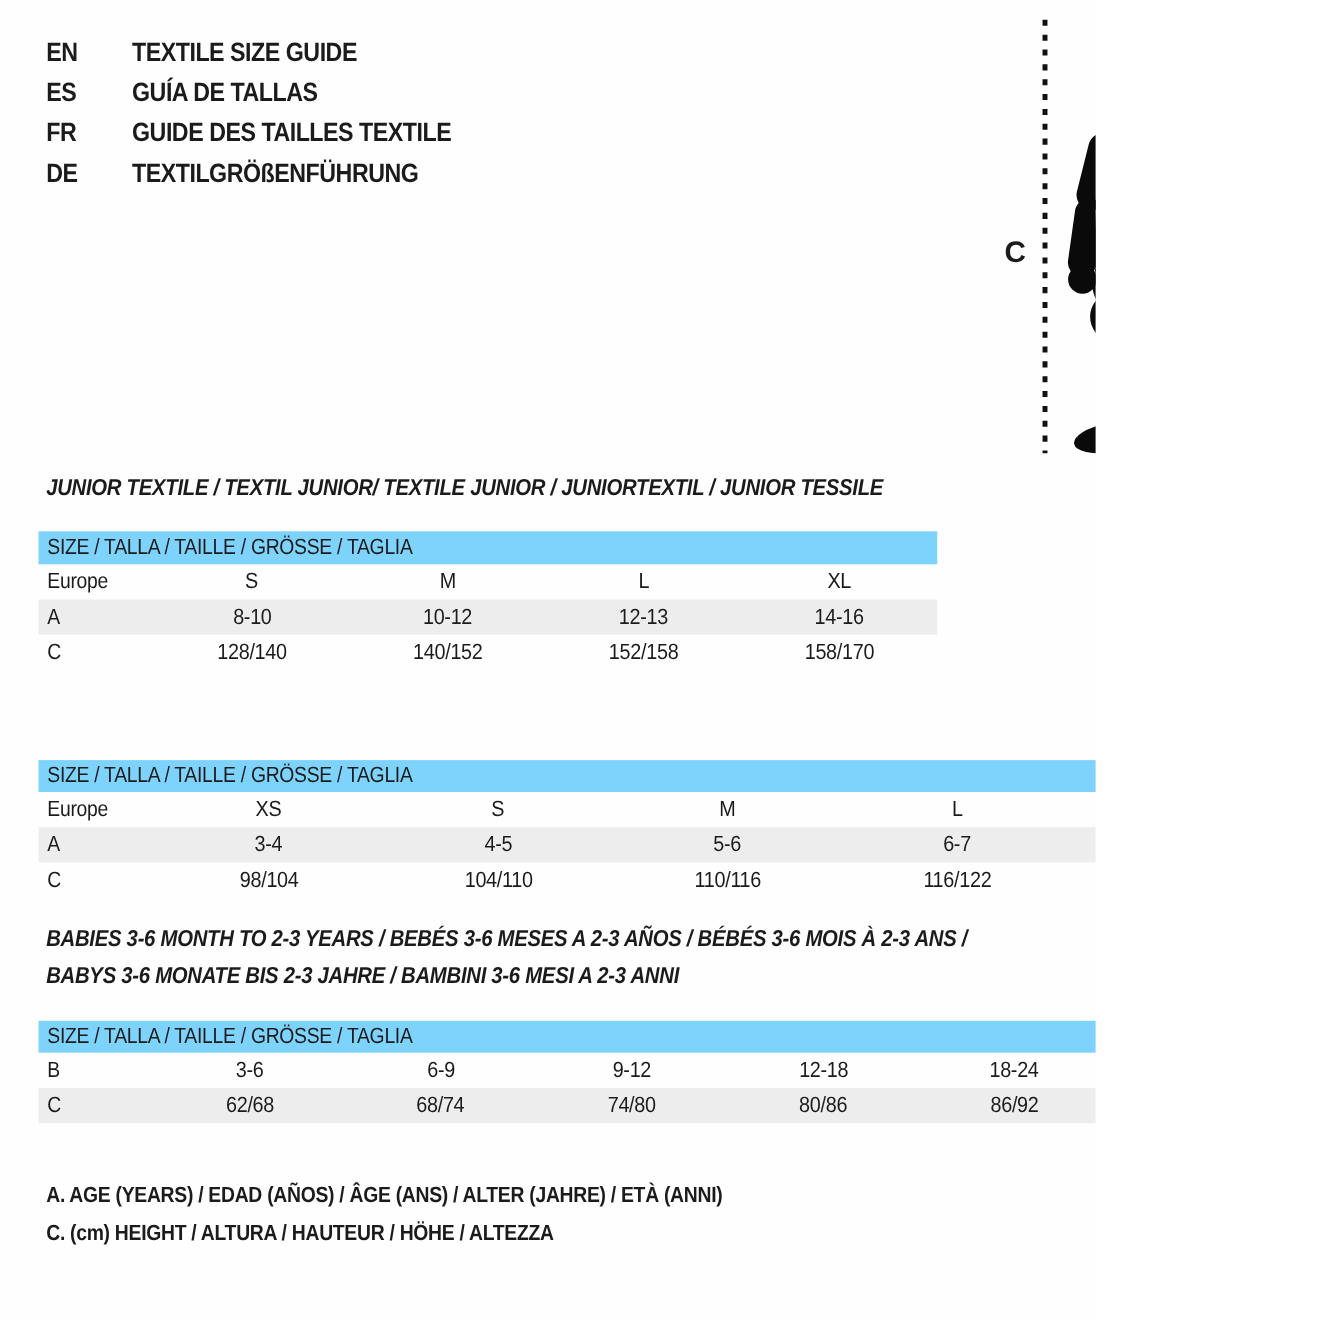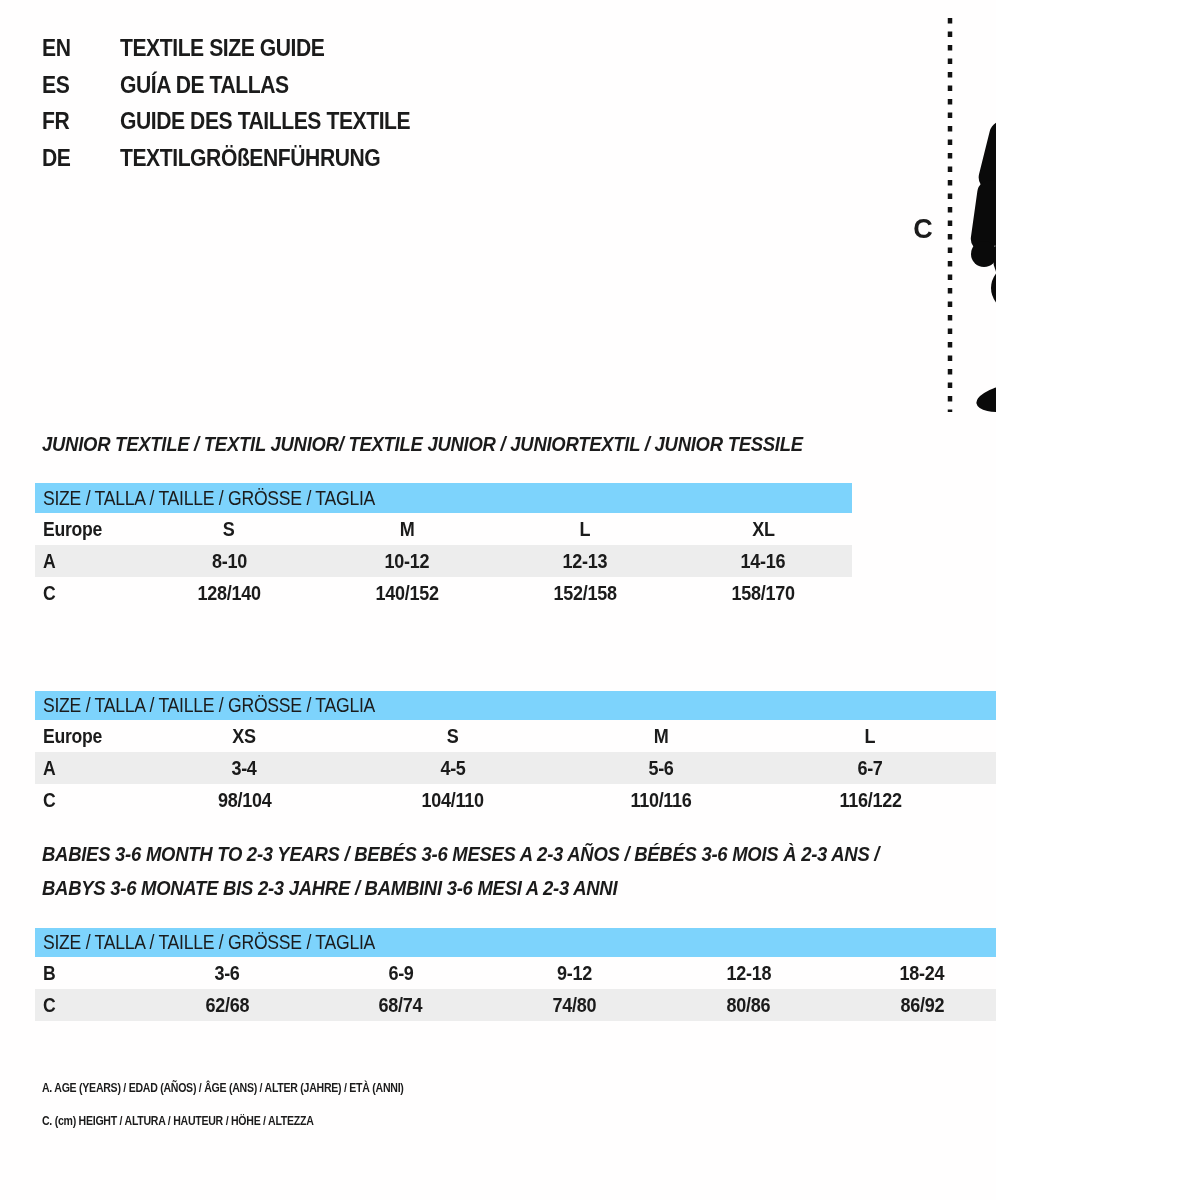--- a/index.html
+++ b/index.html
@@ -25,28 +25,28 @@
              font-size:27px; font-weight:700; }
 
   
   .sec-title { position:absolute; font-size:21px; font-weight:700; letter-spacing:-0.3px; white-space:nowrap;font-style:italic; }
   .sub { font-size:14px; vertical-align:-4px; }
 
   
   .size-table { position:absolute; }
   .t-head { height:30px; background:#7dd3fc; display:flex; align-items:center;
             padding-left:8px; font-size:20px; letter-spacing:-0.3px; }
-  .t-row { height:32px; display:flex; align-items:center; font-size:20px; letter-spacing:-0.3px;font-weight:bold; }
+  .t-row { height:32px; display:flex; align-items:center; font-size:20px; letter-spacing:-0.3px; }
   .t-row.shaded { background:#ededed; }
   .t-label { flex:0 0 105px; padding-left:8px; }
   .t-cell { flex:1 1 0; text-align:center; }
 
   
   .legend { position:absolute; left:42px; top:1071px; }
-  .legend-line { height:33.5px; display:flex; align-items:center; font-size:12px; font-weight:700; letter-spacing:-0.3px; }
+  .legend-line { height:33.5px; display:flex; align-items:center; font-size:20px; font-weight:700; letter-spacing:-0.3px; }
 </style>
 </head>
 <body>
 
 <div class="canvas">
 
   <div class="lang-list">
     <div class="lang-row">
       <span class="lang-code"><span class="cxl">EN</span></span>
       <span class="lang-title"><span class="cxl">TEXTILE SIZE GUIDE</span></span>

